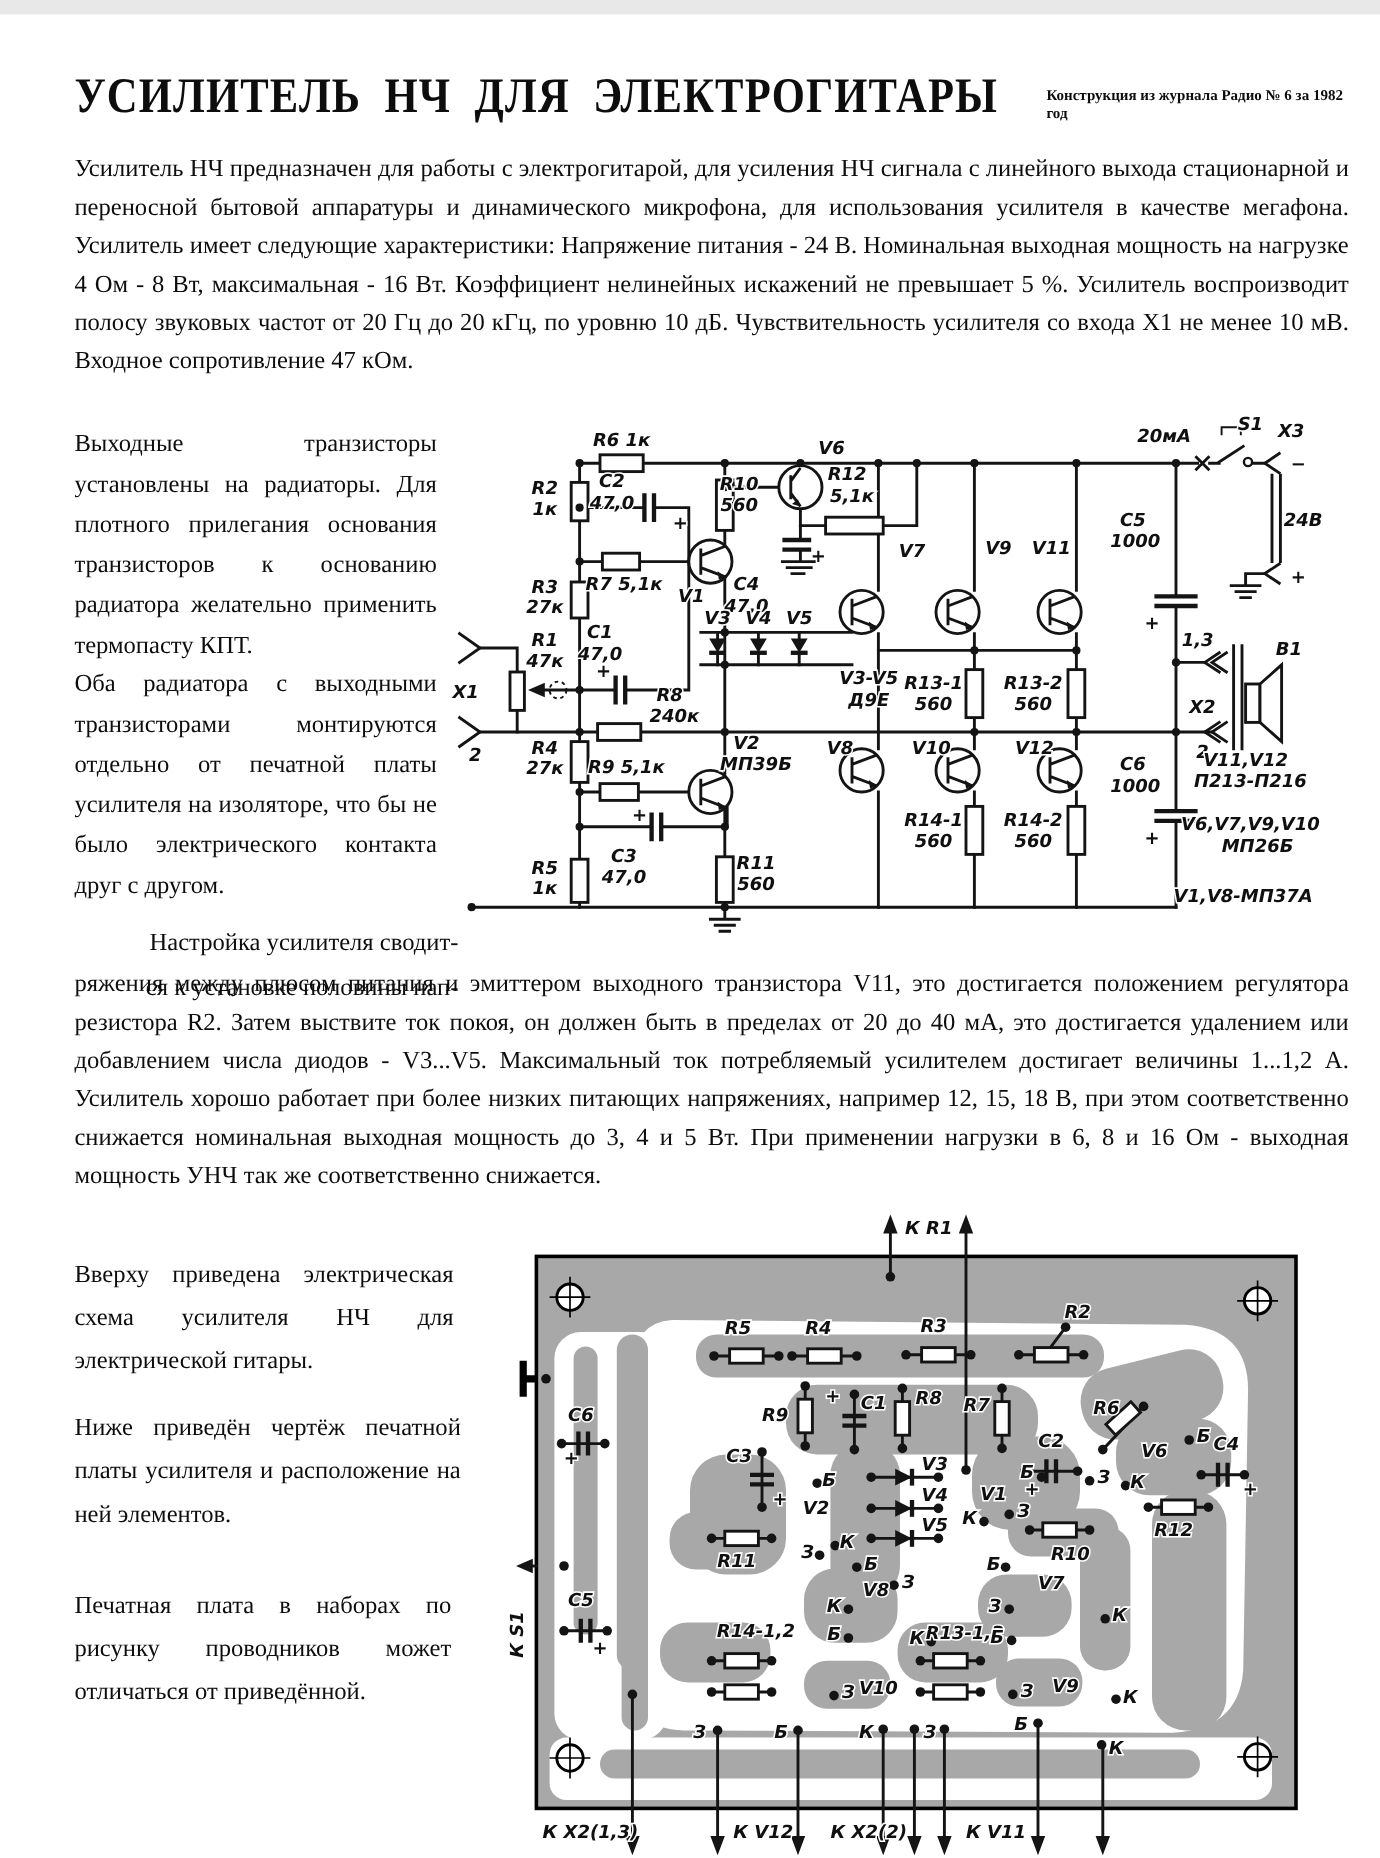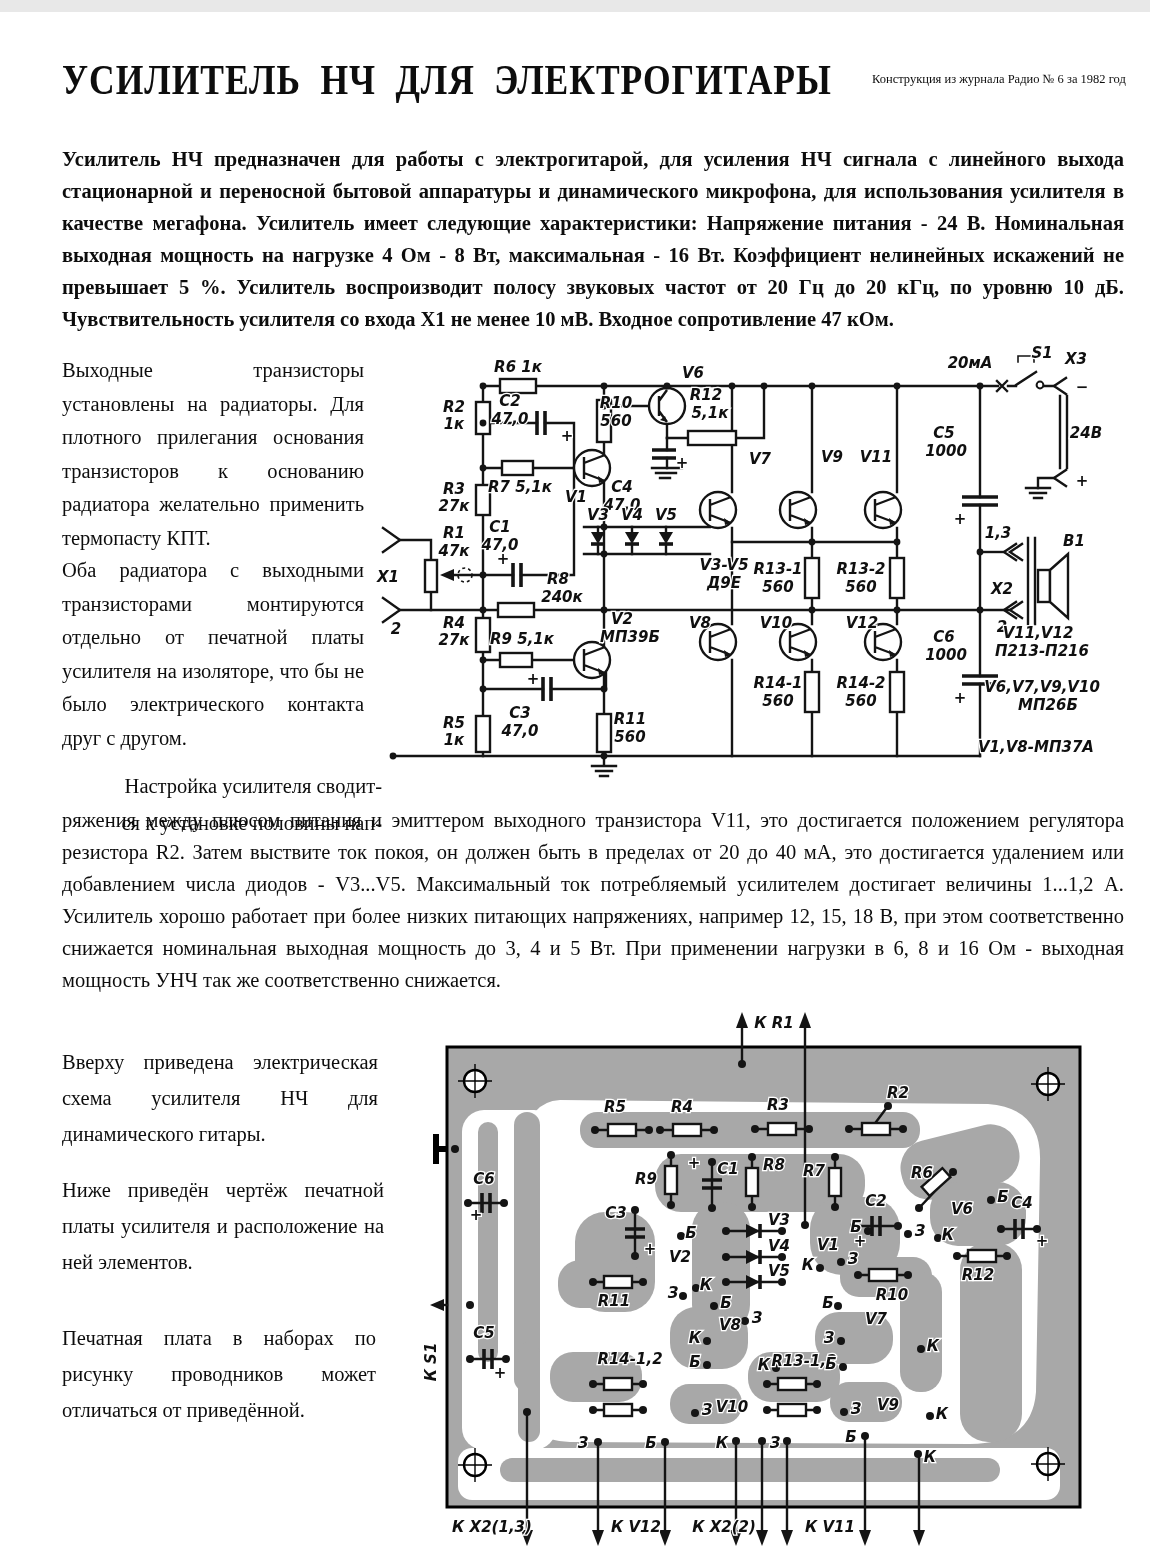--- a/index.html
+++ b/index.html
@@ -1,24 +1,24 @@
 <!DOCTYPE html>
 <html><head>
 <meta charset="utf-8">
 <style>
   html,body{margin:0;padding:0;background:#e8e8e8;}
   #page{position:relative;width:1150px;height:1548px;background:#fff;margin:12px auto;
         font-family:"Liberation Serif", serif;color:#0d0d0d;overflow:hidden;}
   .abs{position:absolute;}
   #title{left:62px;top:44px;font-size:37px;font-weight:bold;letter-spacing:1px;word-spacing:10px;
          transform:scale(0.96,1.12);transform-origin:left top;white-space:nowrap;}
-  #subtitle{left:872px;top:60px;width:260px;font-size:12.5px;font-weight:normal;line-height:15px;}
+  #subtitle{left:872px;top:60px;width:260px;font-size:12.5px;font-weight:bold;line-height:15px;}
   .body-text{font-size:20.5px;line-height:32px;text-align:justify;}
   .col-text{font-size:20.5px;line-height:33.5px;text-align:justify;}
-  #intro{left:62px;top:131px;width:1062px;font-weight:bold;}
+  #intro{left:62px;top:113px;width:1062px;}
   #block1{left:62px;top:342px;width:302px;}
   #block2{left:62px;top:542px;width:302px;}
   #tuning-narrow{left:62px;top:756px;width:320px;font-size:20.5px;line-height:37px;white-space:pre-line;text-align:right;}
   #tuning-body{left:62px;top:792px;width:1062px;}
   #block3{left:62px;top:1032px;width:316px;line-height:36px;}
   #block4{left:62px;top:1160px;width:322px;line-height:36px;}
   #block5{left:62px;top:1308px;width:314px;line-height:36px;}
   svg{position:absolute;overflow:visible;}
   .wire{stroke:#141414;stroke-width:2.4;fill:none;stroke-linecap:square;}
   .thick{stroke:#141414;stroke-width:3.6;fill:none;}
@@ -41,21 +41,21 @@
 
   <div class="abs body-text" id="intro">Усилитель НЧ предназначен для работы с электрогитарой, для усиления НЧ сигнала с линейного выхода стационарной и переносной бытовой аппаратуры и динамического микрофона, для использования усилителя в качестве мегафона. Усилитель имеет следующие характеристики:  Напряжение питания - 24 В. Номинальная выходная мощность на нагрузке 4 Ом - 8 Вт, максимальная - 16 Вт. Коэффициент нелинейных искажений не превышает 5 %.   Усилитель воспроизводит полосу звуковых частот от  20 Гц до 20 кГц, по уровню 10 дБ. Чувствительность усилителя со входа X1 не менее 10 мВ.  Входное сопротивление 47 кОм.</div>
 
   <div class="abs col-text" id="block2">Оба радиатора с выходными транзисторами монтируются отдельно от  печатной платы усилителя на изоляторе,  что бы не  было  электрического контакта друг с другом.</div>
   <div class="abs col-text" id="block1">Выходные транзисторы установлены на радиаторы.  Для плотного прилегания основания транзисторов к основанию радиатора желательно применить  термопасту КПТ.</div>
 
   <div class="abs" id="tuning-narrow">Настройка усилителя сводит-
 ся к установке половины нап-</div>
   <div class="abs body-text" id="tuning-body">ряжения между плюсом питания и эмиттером выходного транзистора V11,  это достигается положением регулятора резистора R2.  Затем выствите ток покоя, он должен быть в пределах от 20 до 40 мА,  это достигается удалением или добавлением числа диодов - V3...V5. Максимальный ток потребляемый усилителем достигает величины 1...1,2 А. Усилитель хорошо работает при более низких питающих напряжениях, например 12, 15, 18 В, при этом соответственно снижается  номинальная  выходная мощность до 3, 4 и 5 Вт. При применении нагрузки в 6, 8 и 16 Ом - выходная мощность УНЧ так же соответственно снижается.</div>
 
-  <div class="abs col-text" id="block3">Вверху приведена электрическая схема усилителя НЧ для динамического гитары.</div>
+  <div class="abs col-text" id="block3">Вверху приведена электрическая схема усилителя НЧ для электрической гитары.</div>
   <div class="abs col-text" id="block4">Ниже приведён чертёж печатной платы усилителя и расположение на ней элементов.</div>
   <div class="abs col-text" id="block5">Печатная плата в наборах  по рисунку проводников  может  отличаться от приведённой.</div>
 
   <svg id="schematic-svg" style="left:370px;top:330px;" width="780" height="452" viewBox="0 0 780 452">
     <defs>
       <g id="tsym">
         <circle r="18" fill="#fff" stroke="#141414" stroke-width="2.4"></circle>
         <path d="M-8,-11 V11 M-8,-5 L13,-13 M-8,5 L13,13" stroke="#141414" stroke-width="2.4" fill="none"></path>
         <polygon points="6,8 13,13 7,15" fill="#141414"></polygon>
       </g>

